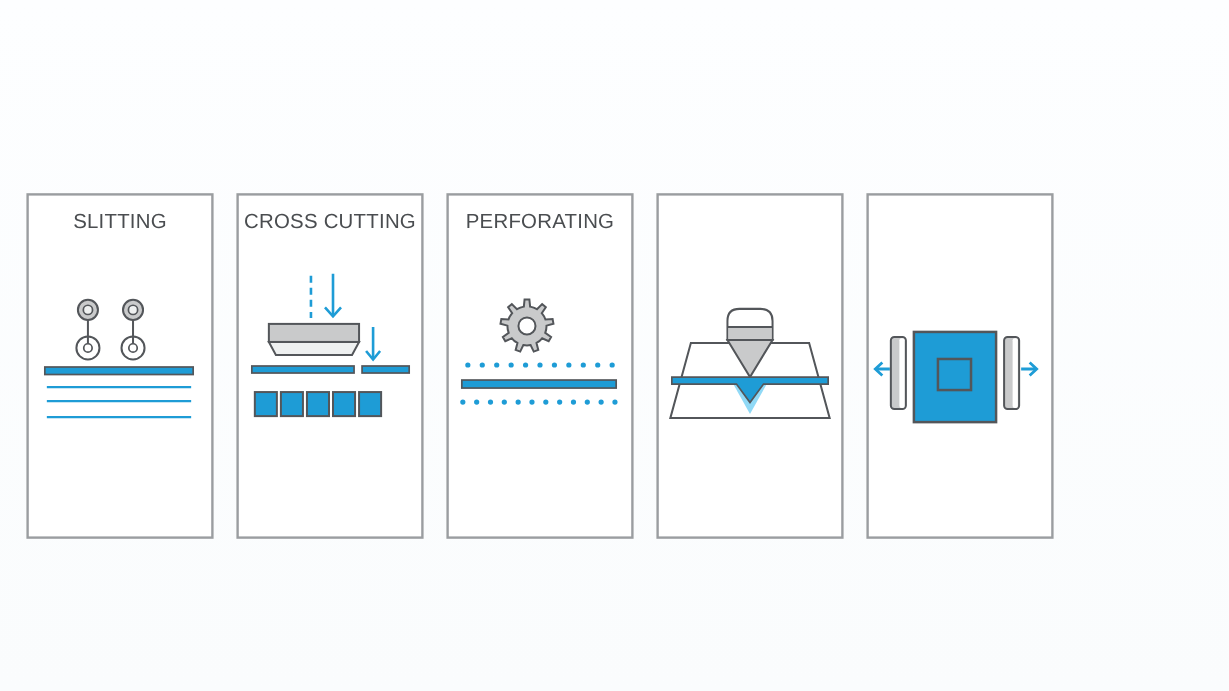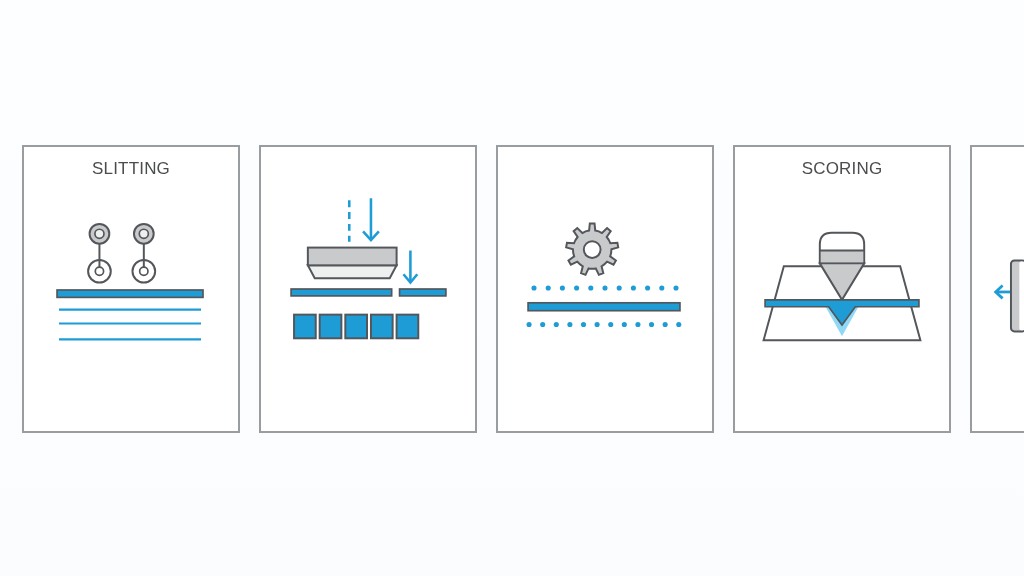--- a/index.html
+++ b/index.html
@@ -7,22 +7,22 @@
     --ink:#53565a; --title-text:#4a4d50; --card-border:#9a9da0; --card-bg:#ffffff; --page-bg:#fafcfd;
   }
   html,body{margin:0;padding:0;}
   body{
     width:1024px;height:576px;overflow:hidden;position:relative;
     background:linear-gradient(180deg,#fdfeff 0%,var(--page-bg) 100%);
     font-family:"Liberation Sans", sans-serif;
   }
   .cards{position:absolute;left:22px;top:145px;display:flex;gap:19px;}
   .card{
-    position:relative;width:218px;height:288px;box-sizing:border-box;
-    background:var(--card-bg);border:2px solid var(--card-border);
+    position:relative;width:156px;height:288px;box-sizing:border-box;
+    background:var(--card-bg);border:2px solid var(--card-border);margin-top:16px;
   }
   .card-title{
     position:absolute;top:0;left:0;right:0;text-align:center;padding-top:12px;
     font-size:17px;font-weight:500;letter-spacing:.2px;color:var(--title-text);
   }
   .illus{position:absolute;left:0;top:0;width:100%;height:100%;}
   
   .ink{stroke:var(--ink);stroke-width:2;stroke-linejoin:miter;}
   .thin{stroke-width:1.7;}
   .fb{fill:var(--blue);} .fg{fill:var(--gray-fill);} .flg{fill:var(--light-gray-fill);}
@@ -55,20 +55,21 @@
       <rect class="fb ink thin" x="16" y="145" width="148" height="7.5"></rect>
       <g>
         <line class="blue-line" x1="18" y1="165" x2="162" y2="165" style="stroke-width:2.2"></line>
         <line class="blue-line" x1="18" y1="179" x2="162" y2="179" style="stroke-width:2.2"></line>
         <line class="blue-line" x1="18" y1="195" x2="162" y2="195" style="stroke-width:2.2"></line>
       </g>
     </svg>
   </div>
 
   <div class="card">
+    <div class="card-title">CROSS CUTTING</div>
     <svg class="illus" viewBox="0 0 182 288">
       <line class="blue-line" x1="72" y1="54" x2="72" y2="96" stroke-dasharray="7 5"></line>
       <g>
         <line class="blue-line" x1="94" y1="52" x2="94" y2="93"></line>
         <polyline class="blue-line" points="86,85.5 94,94.5 102,85.5"></polyline>
       </g>
       <g>
         <polygon class="flg ink" points="30,120 120,120 113,133 37,133"></polygon>
         <rect class="fg ink" x="30" y="102" width="90" height="18"></rect>
       </g>
@@ -82,20 +83,21 @@
         <rect class="fb ink" x="16" y="170" width="22" height="24"></rect>
         <rect class="fb ink" x="42" y="170" width="22" height="24"></rect>
         <rect class="fb ink" x="68" y="170" width="22" height="24"></rect>
         <rect class="fb ink" x="94" y="170" width="22" height="24"></rect>
         <rect class="fb ink" x="120" y="170" width="22" height="24"></rect>
       </g>
     </svg>
   </div>
 
   <div class="card">
+    <div class="card-title">PERFORATING</div>
     <svg class="illus" viewBox="0 0 182 288">
       <g>
         <path id="gear-path" class="fg ink" d="M 74.88 84.75 L 75.60 77.61 L 80.40 77.61 L 81.12 84.75 A 19.5 19.5 0 0 1 87.98 87.25 L 93.12 82.24 L 96.80 85.33 L 92.76 91.26 A 19.5 19.5 0 0 1 96.42 97.59 L 103.57 97.05 L 104.41 101.78 L 97.50 103.73 A 19.5 19.5 0 0 1 96.23 110.92 L 102.06 115.12 L 99.65 119.28 L 93.11 116.32 A 19.5 19.5 0 0 1 87.51 121.02 L 89.28 127.98 L 84.77 129.62 L 81.65 123.15 A 19.5 19.5 0 0 1 74.35 123.15 L 71.23 129.62 L 66.72 127.98 L 68.49 121.02 A 19.5 19.5 0 0 1 62.89 116.32 L 56.35 119.28 L 53.94 115.12 L 59.77 110.92 A 19.5 19.5 0 0 1 58.50 103.73 L 51.59 101.78 L 52.43 97.05 L 59.58 97.59 A 19.5 19.5 0 0 1 63.24 91.26 L 59.20 85.33 L 62.88 82.24 L 68.02 87.25 A 19.5 19.5 0 0 1 74.88 84.75 Z"></path>
         <circle class="fw ink" cx="78" cy="104" r="8.5"></circle>
       </g>
       <g id="dots-top">
           <circle cx="19.0" cy="143" r="2.6" class="dot"></circle>
           <circle cx="33.4" cy="143" r="2.6" class="dot"></circle>
           <circle cx="47.8" cy="143" r="2.6" class="dot"></circle>
           <circle cx="62.2" cy="143" r="2.6" class="dot"></circle>
@@ -119,21 +121,20 @@
           <circle cx="110.6" cy="180" r="2.6" class="dot"></circle>
           <circle cx="124.4" cy="180" r="2.6" class="dot"></circle>
           <circle cx="138.2" cy="180" r="2.6" class="dot"></circle>
           <circle cx="152.0" cy="180" r="2.6" class="dot"></circle>
           <circle cx="165.8" cy="180" r="2.6" class="dot"></circle>
         </g>
     </svg>
   </div>
 
   <div class="card">
-    <div class="card-title">SCORING</div>
     <svg class="illus" viewBox="0 0 182 288">
       <polygon class="fw ink" points="32,121 150,121 170.5,196 11.5,196"></polygon>
       <g>
         <path class="fw ink" d="M68.5,118 L68.5,99 Q68.5,87 80.5,87 L101.5,87 Q113.5,87 113.5,99 L113.5,118 Z"></path>
         <rect class="fg" x="69.6" y="105" width="42.8" height="12"></rect>
         <line class="ink" x1="68.5" y1="105" x2="113.5" y2="105"></line>
         <polygon class="fg ink" points="68.5,118 113.5,118 91,155"></polygon>
       </g>
       <polygon class="flb" points="71.5,157 110.5,157 91,192"></polygon>
       <path class="fb ink thin" d="M13,155 H169 V162 H104.5 L91,180.5 L77.5,162 H13 Z"></path>

